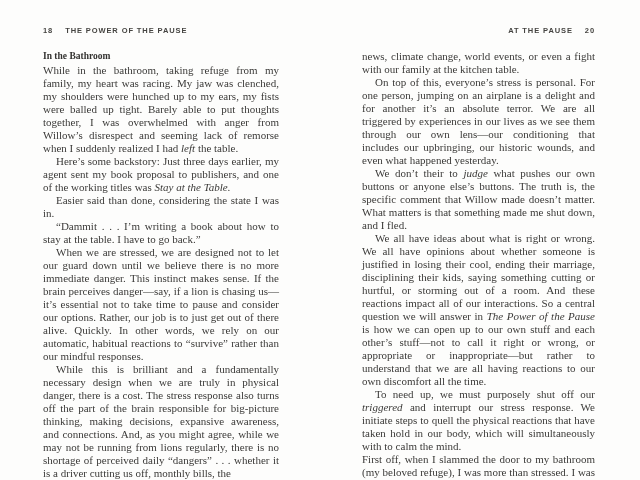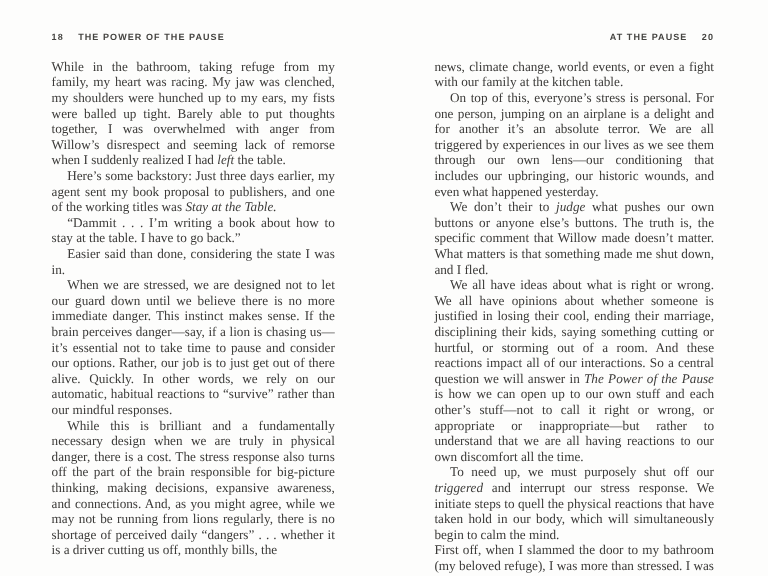--- a/index.html
+++ b/index.html
@@ -62,37 +62,38 @@
 <body>
 
 <div class="spread">
 
   <div class="page page-left">
     <div class="page-header">
       <span class="folio">18</span>
       <span class="running-title">THE POWER OF THE PAUSE</span>
     </div>
     <div class="page-content">
+        <h3 class="section-heading"><span>In the Bathroom</span></h3>
         <p class="para"><span>While in the bathroom, taking refuge from my family, my heart was racing. My jaw was clenched, my shoulders were hunched up to my ears, my fists were balled up tight. Barely able to put thoughts together, I was overwhelmed with anger from Willow’s disrespect and seeming lack of remorse when I suddenly realized I had </span><em>left</em><span> the table.</span></p>
         <p class="para indent"><span>Here’s some backstory: Just three days earlier, my agent sent my book proposal to publishers, and one of the working titles was </span><em>Stay at the Table.</em></p>
+        <p class="para indent"><span>Easier said than done, considering the state I was in.</span></p>
         <p class="para indent"><span>“Dammit . . . I’m writing a book about how to stay at the table. I have to go back.”</span></p>
-        <p class="para indent"><span>Easier said than done, considering the state I was in.</span></p>
         <p class="para indent"><span>When we are stressed, we are designed not to let our guard down until we believe there is no more immediate danger. This instinct makes sense. If the brain perceives danger—say, if a lion is chasing us—it’s essential not to take time to pause and consider our options. Rather, our job is to just get out of there alive. Quickly. In other words, we rely on our automatic, habitual reactions to “survive” rather than our mindful responses.</span></p>
         <p class="para indent"><span>While this is brilliant and a fundamentally necessary design when we are truly in physical danger, there is a cost. The stress response also turns off the part of the brain responsible for big-picture thinking, making decisions, expansive awareness, and connections. And, as you might agree, while we may not be running from lions regularly, there is no shortage of perceived daily “dangers” . . . whether it is a driver cutting us off, monthly bills, the</span></p>
       </div>
   </div>
 
   <div class="page page-right">
     <div class="page-header">
       <span class="running-title">AT THE PAUSE</span>
       <span class="folio">20</span>
     </div>
     <div class="page-content">
         <p class="para"><span>news, climate change, world events, or even a fight with our family at the kitchen table.</span></p>
         <p class="para indent"><span>On top of this, everyone’s stress is personal. For one person, jumping on an airplane is a delight and for another it’s an absolute terror. We are all triggered by experiences in our lives as we see them through our own lens—our conditioning that includes our upbringing, our historic wounds, and even what happened yesterday.</span></p>
         <p class="para indent"><span>We don’t their to </span><em>judge</em><span> what pushes our own buttons or anyone else’s buttons. The truth is, the specific comment that Willow made doesn’t matter. What matters is that something made me shut down, and I fled.</span></p>
         <p class="para indent"><span>We all have ideas about what is right or wrong. We all have opinions about whether someone is justified in losing their cool, ending their marriage, disciplining their kids, saying something cutting or hurtful, or storming out of a room. And these reactions impact all of our interactions. So a central question we will answer in </span><em>The Power of the Pause</em><span> is how we can open up to our own stuff and each other’s stuff—not to call it right or wrong, or appropriate or inappropriate—but rather to understand that we are all having reactions to our own discomfort all the time.</span></p>
-        <p class="para indent"><span>To need up, we must purposely shut off our </span><em>triggered</em><span> and interrupt our stress response. We initiate steps to quell the physical reactions that have taken hold in our body, which will simultaneously begin to calm the mind.</span></p>
+        <p class="para indent"><span>To need up, we must purposely shut off our </span><em>triggered</em><span> and interrupt our stress response. We initiate steps to quell the physical reactions that have taken hold in our body, which will simultaneously with to calm the mind.</span></p>
         <p class="para"><span>First off, when I slammed the door to my bathroom (my beloved refuge), I was more than stressed. I was furious, and it felt totally</span></p>
       </div>
   </div>
 
 </div>
 
 </body></html>

